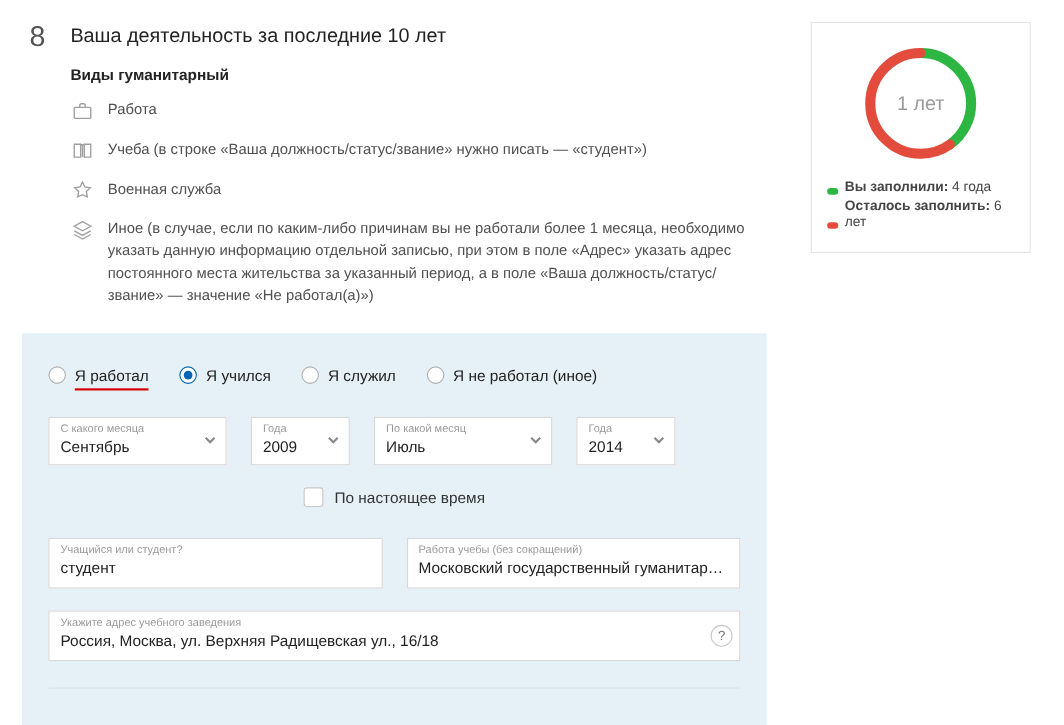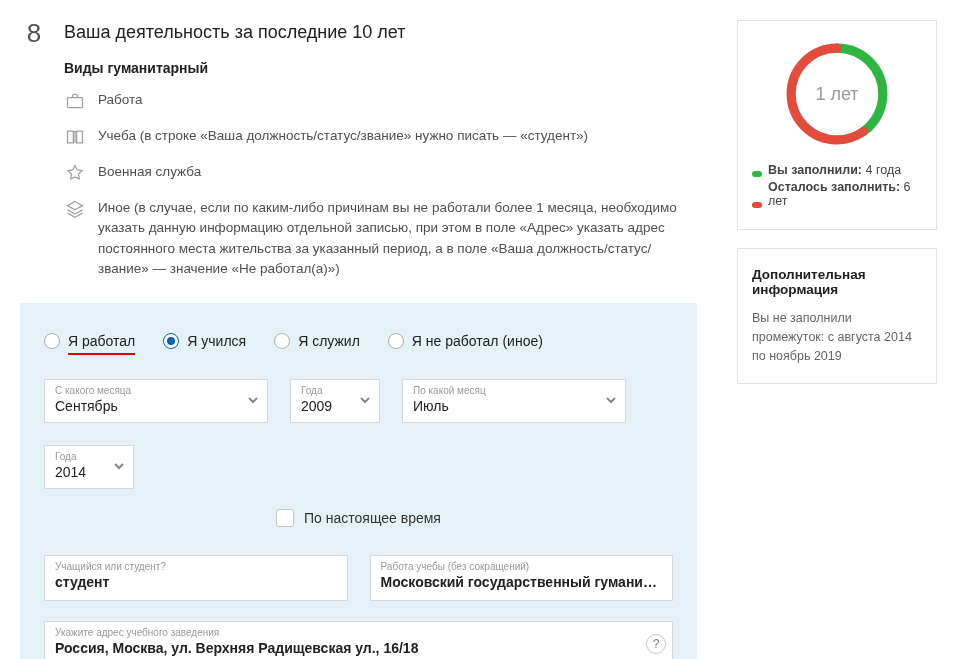--- a/index.html
+++ b/index.html
@@ -67,28 +67,28 @@
   .select, .field {
     background:#fff; border:1px solid #d8d8d8; position:relative; padding: 6px 10px 8px;
   }
   .select .small-label, .field .small-label {
     font-size: 10px; color:#9a9a9a; margin-bottom:2px; line-height:1;
   }
   .select .value, .field .value {
     font-size: 14px; color:#222; white-space:nowrap; overflow:hidden; text-overflow:ellipsis;
     position:relative; padding-right: 24px;
   }
-  .field .value { padding-right: 0; font-weight: bold; }
+  .field .value { padding-right: 0; }
   .select .chev {
     position:absolute; right:8px; top:50%; transform:translateY(-50%);
     color:#888;
   }
   .select .chev svg{width:12px;height:12px;stroke:currentColor;fill:none;stroke-width:2;}
 
-  .w-month { width: 224px; }
+  .w-month { width: 162px; }
   .w-year  { width: 90px; }
 
   .center-row { display:flex; align-items:center; justify-content:center; gap:10px; margin: 8px 0 28px;}
   .checkbox {
     width:18px;height:18px;border:1px solid #c8c8c8;border-radius:3px;background:#fff;flex-shrink:0;
   }
 
   .field.full { flex:1; min-width:0; }
   .field .value { min-height: 18px; }
 
@@ -278,18 +278,14 @@
       <div class="legend-line">
         <span class="dot done"></span>
         <span><b>Вы заполнили:</b> <span>4 года</span></span>
       </div>
       <div class="legend-line">
         <span class="dot remain"></span>
         <span><b>Осталось заполнить:</b> <span>6 лет</span></span>
       </div>
     </div>
 
-    <div class="side-card">
-      <div class="head">Дополнительная информация</div>
-      <p>Вы не заполнили промежуток: с августа 2014 по ноябрь 2019</p>
-    </div>
   </div>
 </div>
 
 </body></html>

